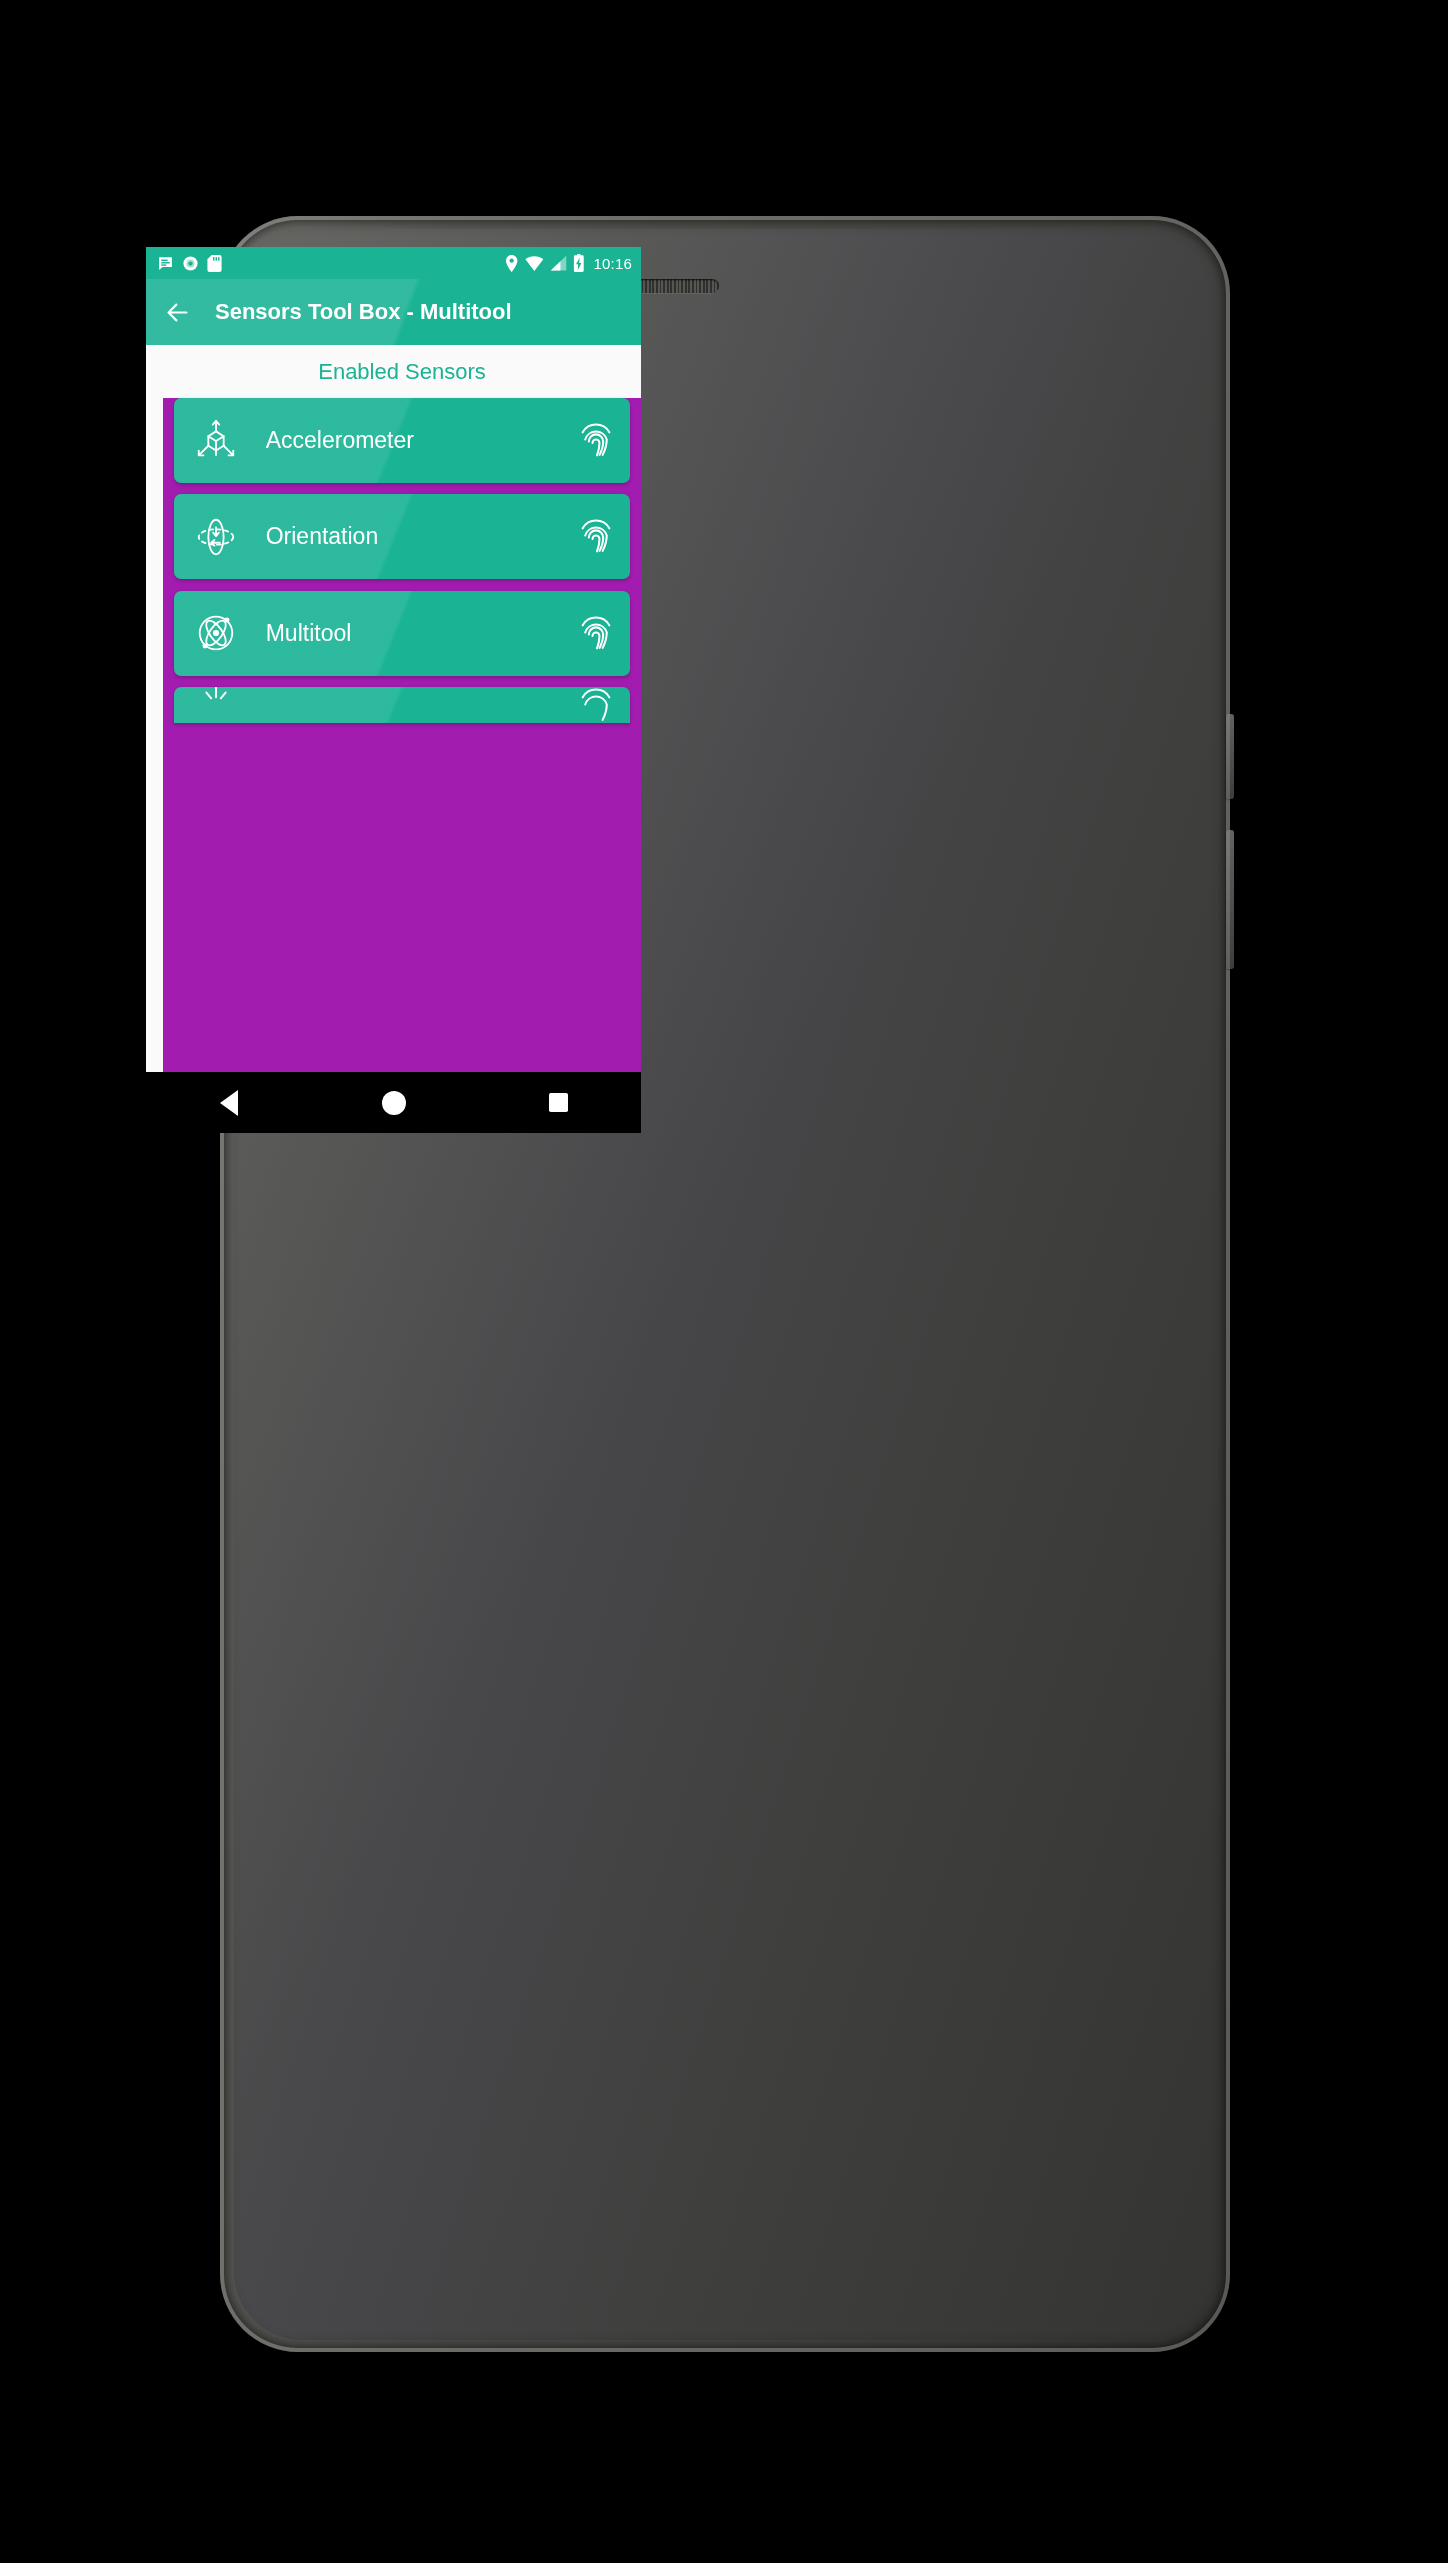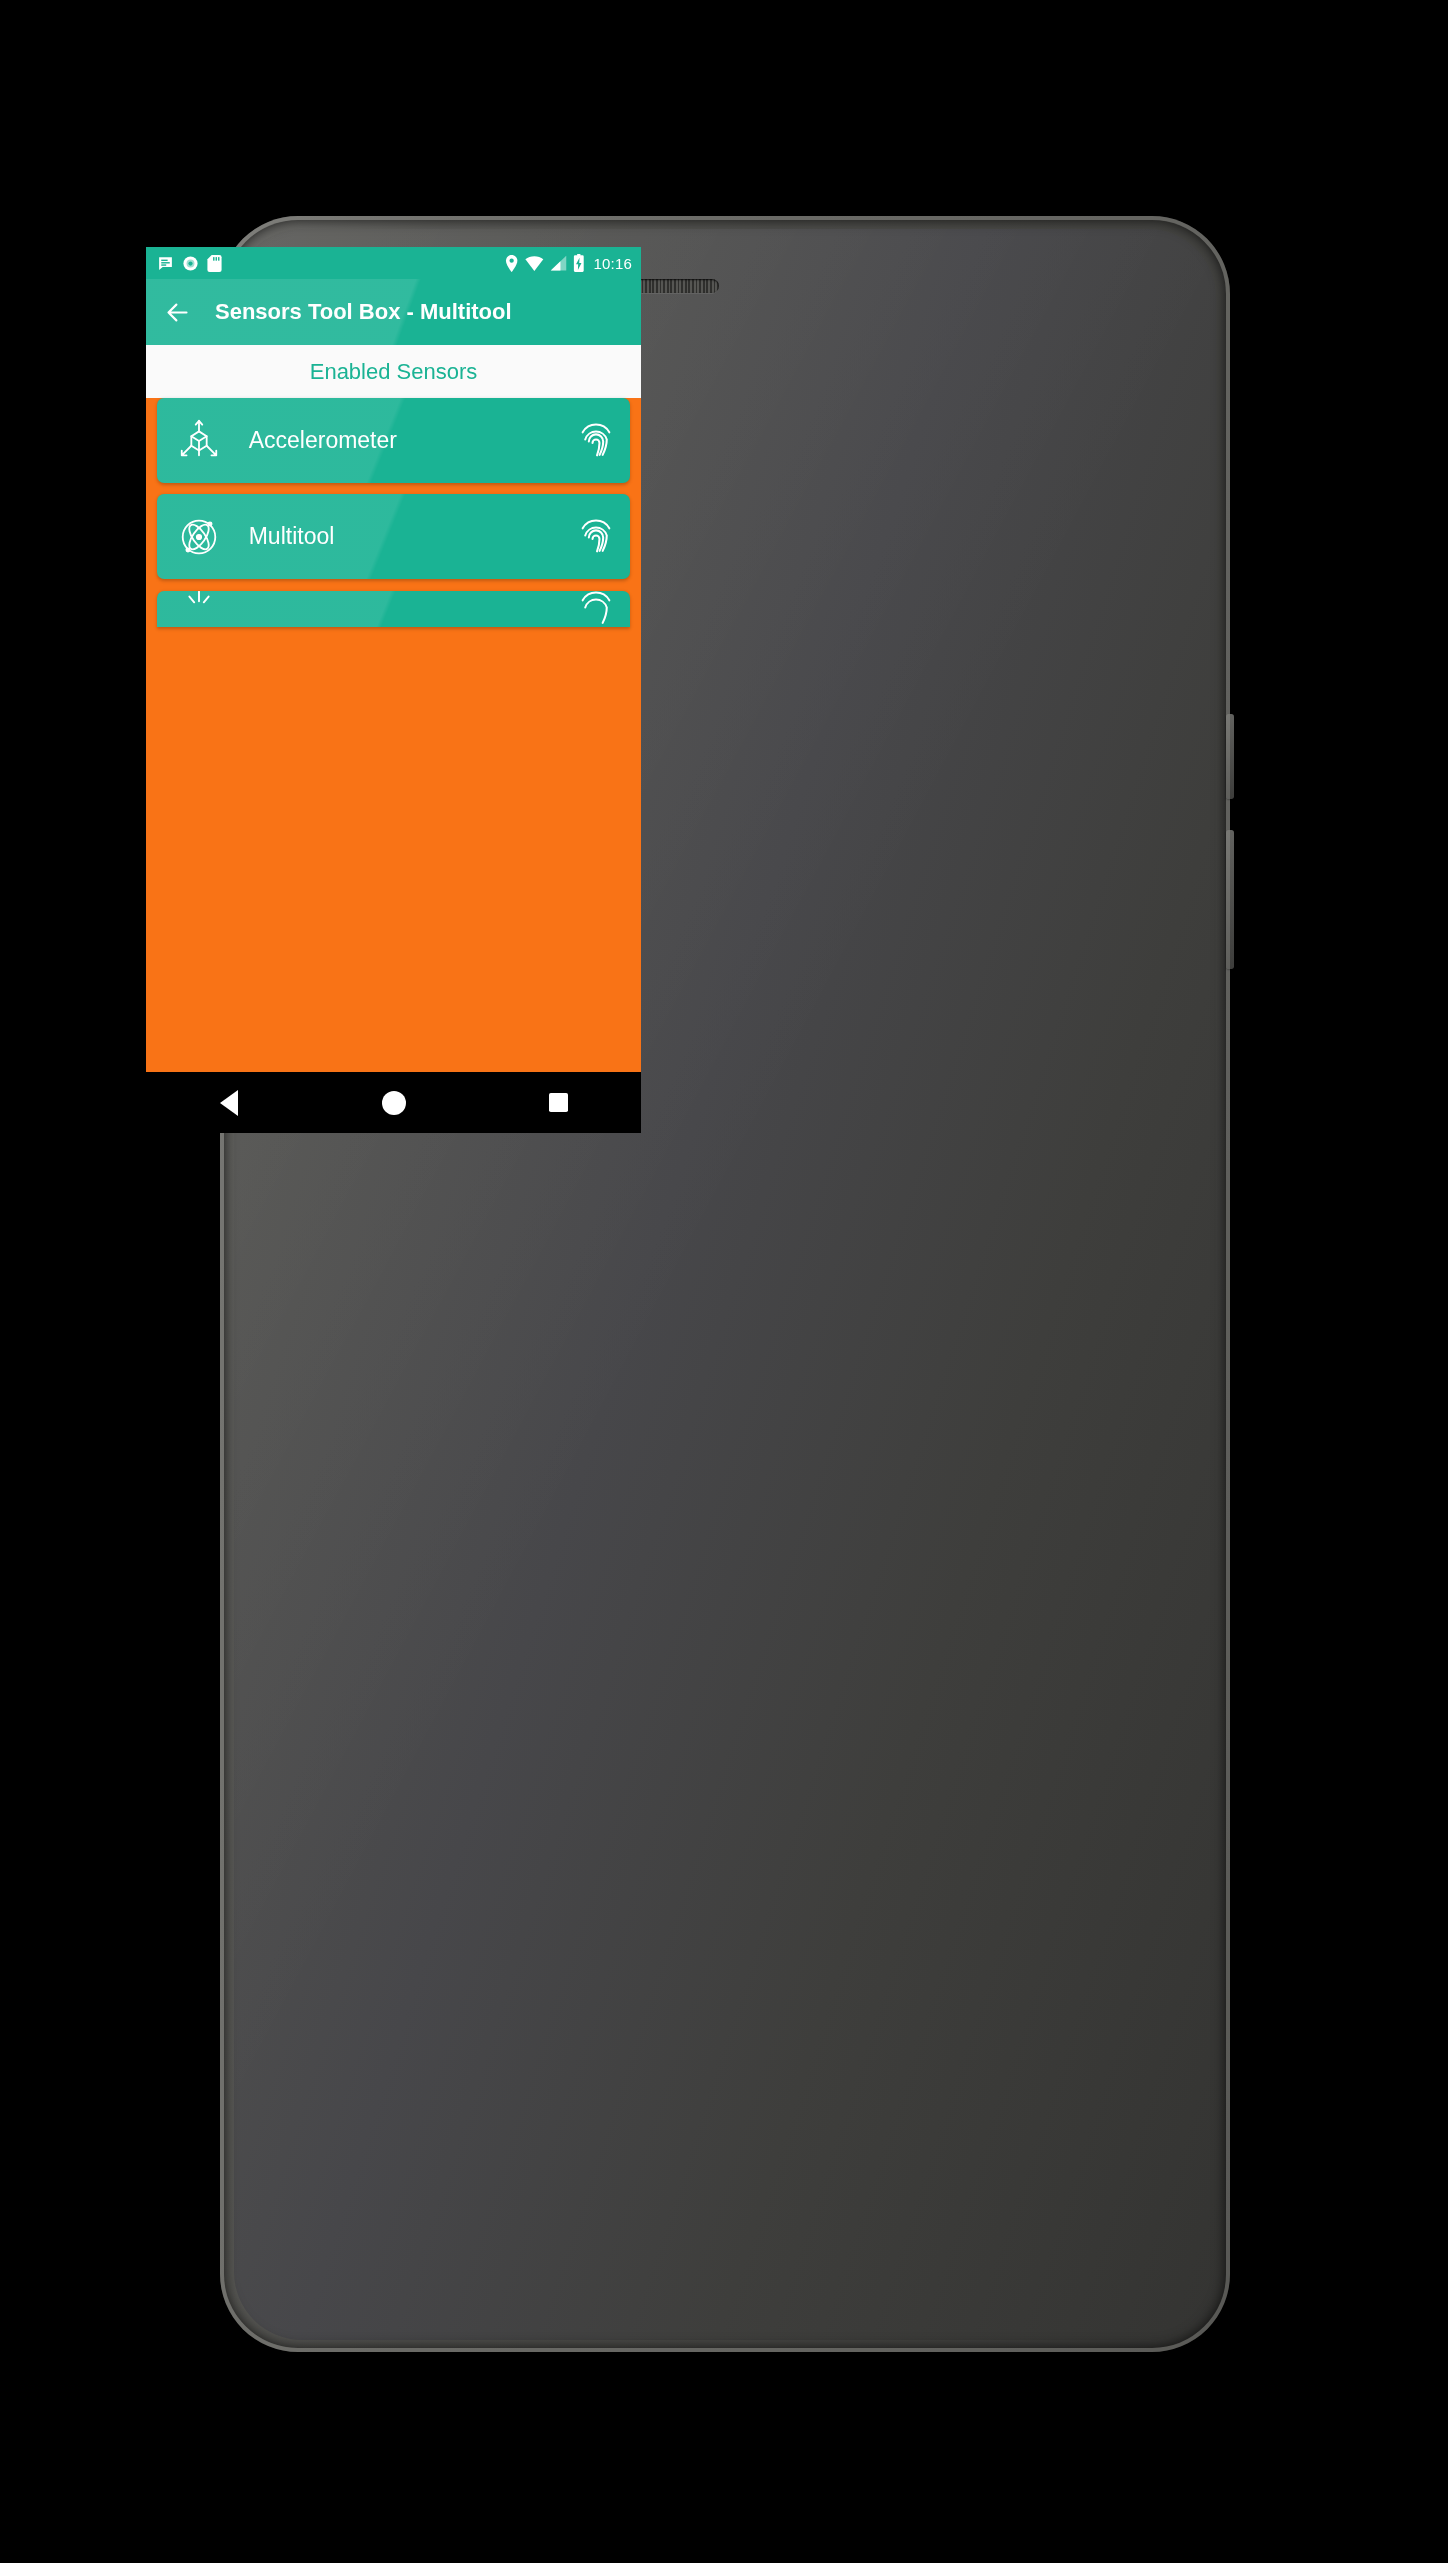--- a/index.html
+++ b/index.html
@@ -94,21 +94,21 @@
   .appbar-sheen{
     position:absolute; inset:0;
     background:linear-gradient(110deg, rgba(255,255,255,.10) 0 52%, rgba(255,255,255,0) 53%);
     pointer-events:none;
   }
   .back-arrow{ width:30px; height:30px; flex:0 0 30px; display:flex; align-items:center; justify-content:center; cursor:pointer; }
   .appbar-title{ font-size:22px; font-weight:700; margin-left:23px; white-space:nowrap; }
 
   
   .listarea{
-    flex:1 1 auto; background:#f97316; position:relative; overflow:hidden;
+    flex:1 1 auto; background:#a21caf; position:relative; overflow:hidden;margin-left:17px;
   }
   .section-head{
     text-align:center; font-size:22px; font-weight:400;
     padding:14.2px 0 12.5px; background:#fafafa;
   }
   .section-head.enabled{ color:#1ab394; }
   .section-head.disabled{ color:#e03030; }
 
   .card{
     margin:0 10.7px 11.6px; height:85px; border-radius:7.1px;
@@ -250,20 +250,40 @@
           <svg width="36" height="41" viewBox="0 0 34 40" fill="none" stroke="#fff" stroke-width="2" stroke-linecap="round">
             <path d="M4 12a15 15 0 0 1 26 0"></path>
             <path d="M6.5 19a11 11 0 0 1 21 0c0 6-2 11-4 15"></path>
             <path d="M10 21a7 7 0 0 1 14 0c0 6-2 10-3.5 13"></path>
             <path d="M13.6 22.5a3.4 3.4 0 0 1 6.8 0c0 5-1.3 9-2.4 12"></path>
           </svg>
         </div>
       </div>
 
 
+      <div class="card green">
+        <div class="card-sheen"></div>
+        <div class="card-icon">
+          <svg width="46" height="46" viewBox="0 0 48 48" fill="none" stroke="#fff" stroke-width="1.9" stroke-linecap="round" stroke-linejoin="round">
+            <ellipse cx="24" cy="24" rx="8" ry="18"></ellipse>
+            <ellipse cx="24" cy="24" rx="18" ry="8" stroke-dasharray="4 4"></ellipse>
+            <path d="M24 14v9M24 23l-3-3.5M24 23l3-3.5"></path>
+            <path d="M28 30h-9M19 30l3.4-3M19 30l3.4 3"></path>
+          </svg>
+        </div>
+        <div class="card-label">Orientation</div>
+        <div class="card-fp">
+          <svg width="36" height="41" viewBox="0 0 34 40" fill="none" stroke="#fff" stroke-width="2" stroke-linecap="round">
+            <path d="M4 12a15 15 0 0 1 26 0"></path>
+                <path d="M6.5 19a11 11 0 0 1 21 0c0 6-2 11-4 15"></path>
+            <path d="M10 21a7 7 0 0 1 14 0c0 6-2 10-3.5 13"></path>
+                <path d="M13.6 22.5a3.4 3.4 0 0 1 6.8 0c0 5-1.3 9-2.4 12"></path>
+          </svg>
+        </div>
+      </div>
 
       <div class="card green">
         <div class="card-sheen"></div>
         <div class="card-icon">
           <svg width="46" height="46" viewBox="0 0 48 48" fill="none" stroke="#fff" stroke-width="1.9" stroke-linecap="round">
             <circle cx="24" cy="24" r="17"></circle>
             <ellipse cx="24" cy="24" rx="6.5" ry="15" transform="rotate(35 24 24)"></ellipse>
             <ellipse cx="24" cy="24" rx="6.5" ry="15" transform="rotate(-35 24 24)"></ellipse>
             <circle cx="24" cy="24" r="2.3" fill="#fff"></circle>
             <circle cx="35.5" cy="10.5" r="2.6" fill="#fff" stroke="none"></circle>

